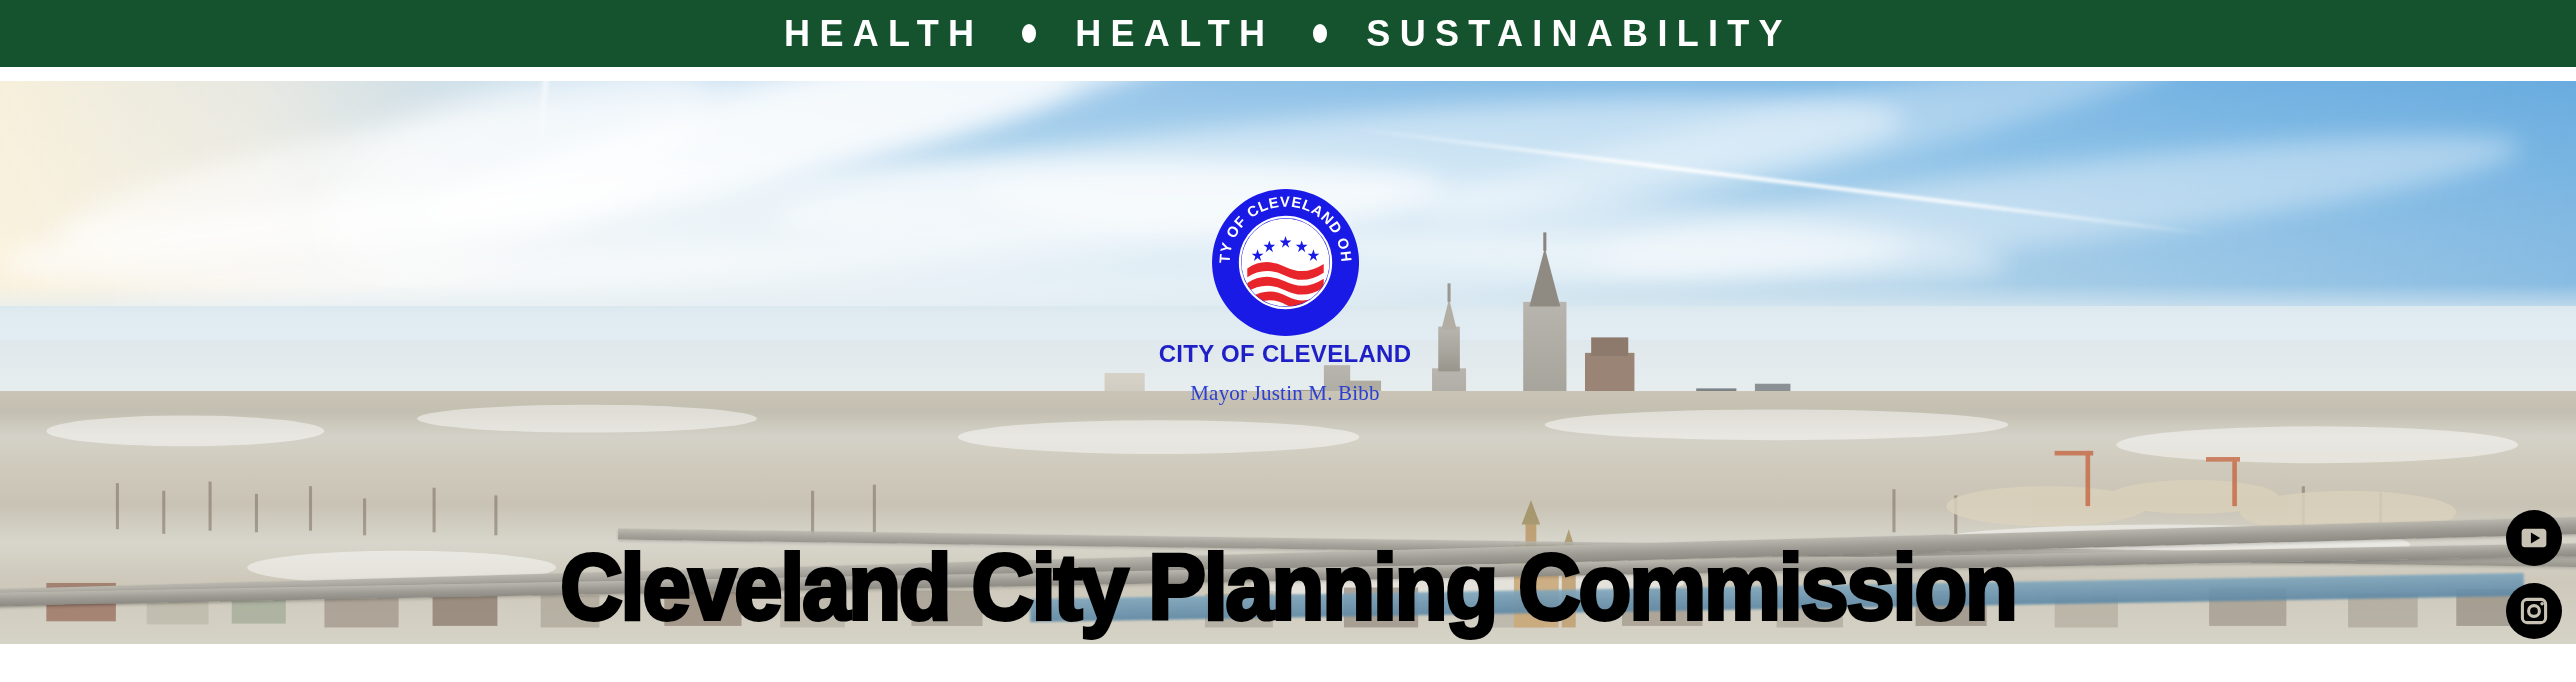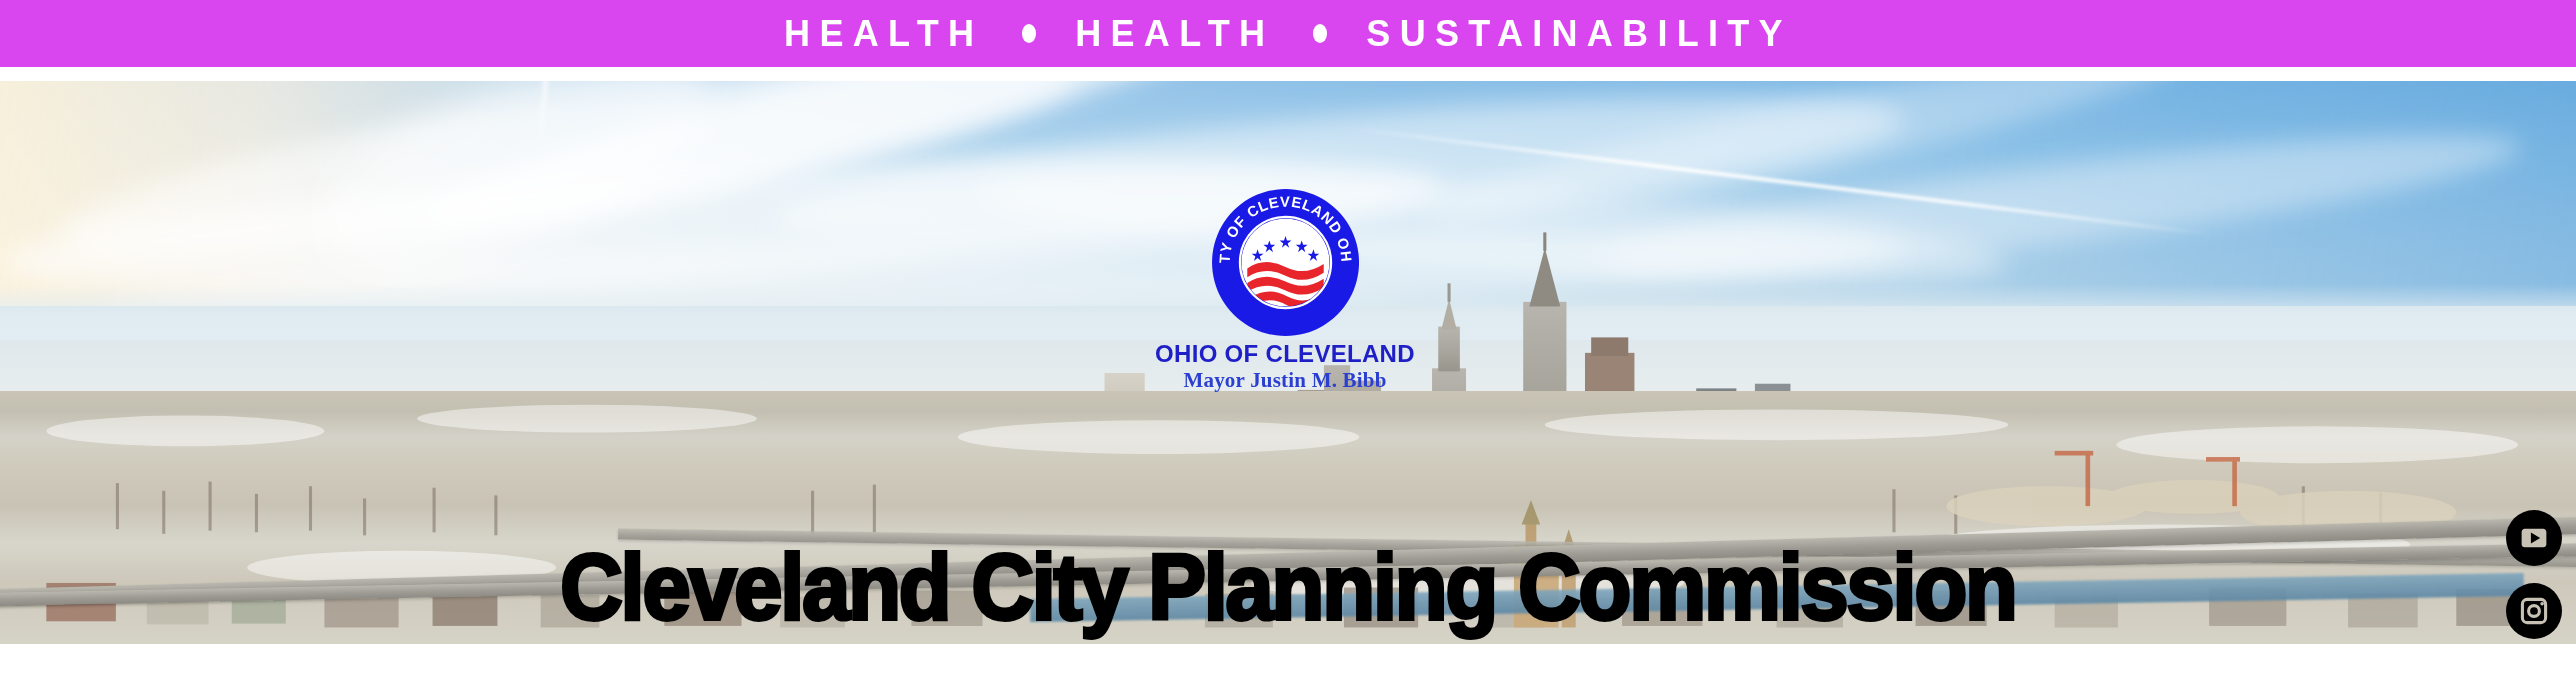--- a/index.html
+++ b/index.html
@@ -7,21 +7,21 @@
   html,body { background:#ffffff; }
   body {
     width:2576px; height:682px;
     font-family:"Liberation Sans", sans-serif;
     overflow:hidden; position:relative;
   }
 
   
   .top-banner{
     position:absolute; left:0; top:0; width:2576px; height:67px;
-    background:#d946ef;
+    background:#14532d;
     display:flex; align-items:center; justify-content:center;
     overflow:hidden;
   }
   .banner-inner{
     display:flex; align-items:center; justify-content:center;
     gap:0px; white-space:nowrap;
   }
   .banner-word{
     color:#ffffff;
     font-family:"Liberation Sans", sans-serif;
@@ -142,24 +142,24 @@
   .logo-title{
     margin-top:4.6px;
     color:#1F1FC8;
     font-family:"Liberation Sans", sans-serif;
     font-weight:700;
     font-size:24px;
     letter-spacing:0.3px;
     line-height:1.05;
   }
   .logo-sub{
-    margin-top:2px;
+    margin-top:15px;
     color:#2B3FD0;
     font-family:"Liberation Serif", serif;
-    font-weight:700;
+    font-weight:400;
     font-size:21px;
     letter-spacing:0.2px;
   }
 
   
   .hero-title{
     position:absolute; left:0; top:460px; width:2576px;
     text-align:center;
     color:#000000;
     font-family:"Liberation Sans", sans-serif;
@@ -414,21 +414,21 @@
 
       <circle cx="100" cy="100" r="62" fill="none" stroke="#ffffff" stroke-width="3"></circle>
 
       <g fill="#ffffff" font-family="Liberation Sans, sans-serif" font-size="20" font-weight="700" letter-spacing="1">
         <text>
           <textPath href="#ringTop" startOffset="50%" text-anchor="middle">CITY OF CLEVELAND OHIO</textPath>
         </text>
       </g>
     </svg>
 
-    <div class="logo-title">OHIO OF CLEVELAND</div>
+    <div class="logo-title">CITY OF CLEVELAND</div>
     <div class="logo-sub">Mayor Justin M. Bibb</div>
   </div>
 
   <div class="hero-title">Cleveland City Planning Commission</div>
 
   <div class="social">
 
     <div class="social-btn">
       <svg width="34" height="34" viewBox="0 0 44 44">
         <path fill="#c8c2b4" fill-rule="evenodd" d="M6 14c0-2.2 1.8-4 4-4h24c2.2 0 4 1.8 4 4v16c0 2.2-1.8 4-4 4H10c-2.2 0-4-1.8-4-4V14z

